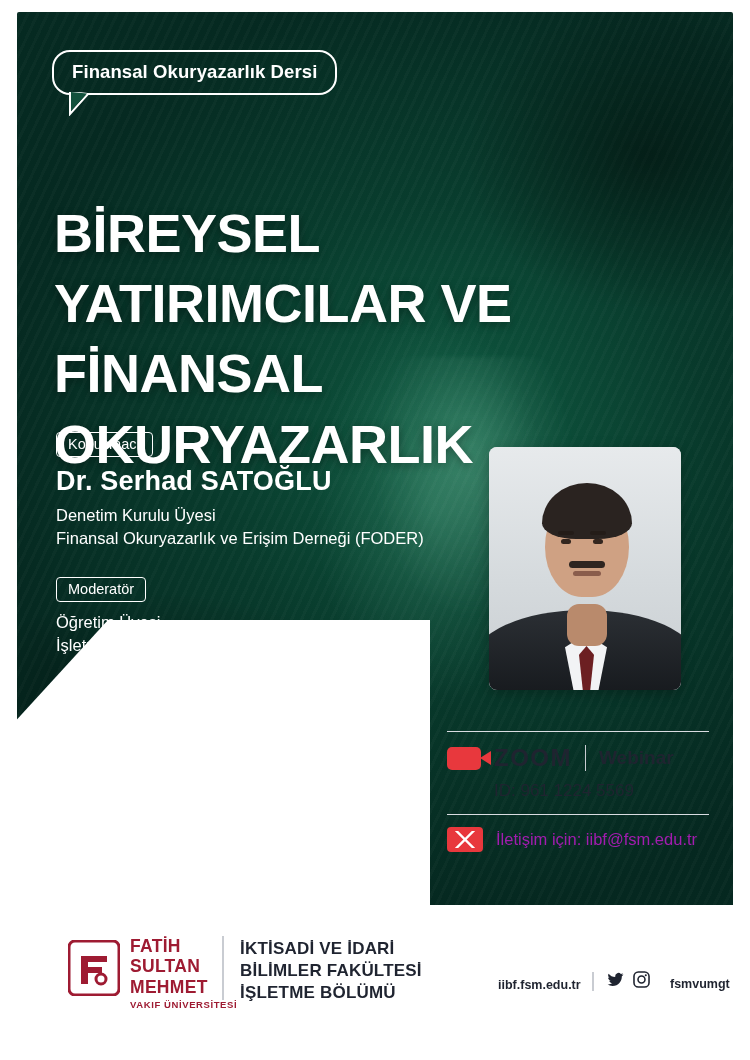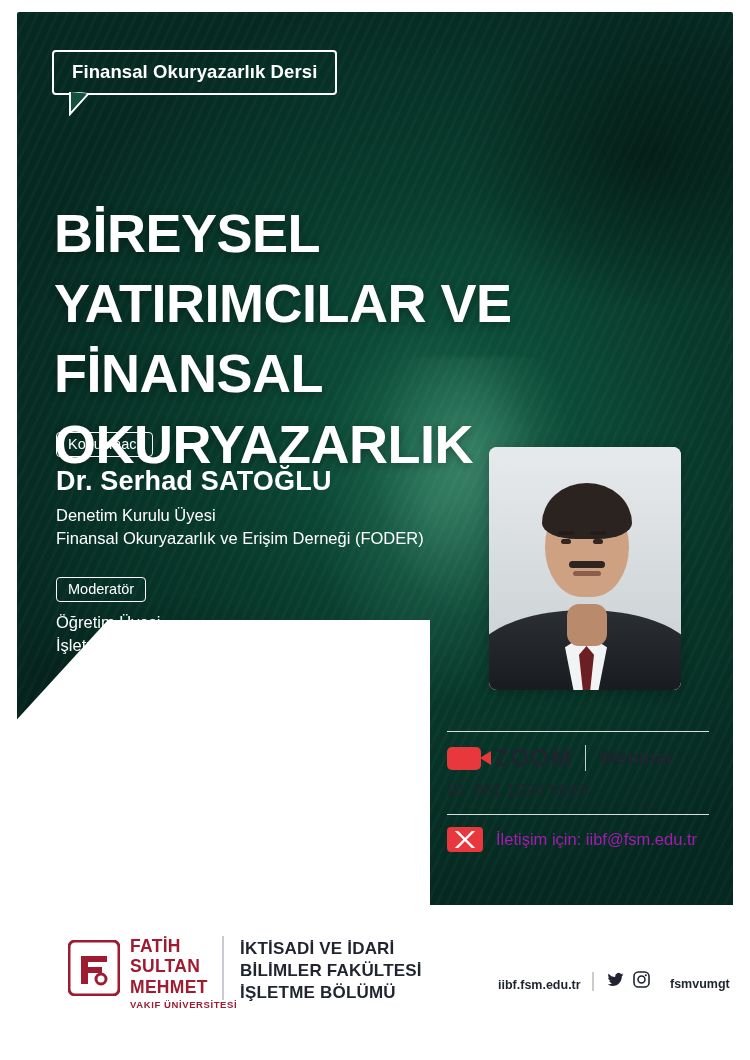--- a/index.html
+++ b/index.html
@@ -63,21 +63,21 @@
     background: #ffffff;
     z-index: 4;
   }
 
   
   .tag {
     position: absolute;
     left: 52px; top: 50px;
     z-index: 6;
     border: 2px solid #ffffff;
-    border-radius: 4px;
+    border-radius: 18px;
     padding: 9px 18px 10px 18px;
     color: #ffffff;
     font-size: 18.5px;
     font-weight: bold;
     letter-spacing: 0.1px;
     white-space: nowrap;
   }
   .tag-tail {
     position: absolute;
     left: 66px; top: 92px;
@@ -220,21 +220,21 @@
     flex: 0 0 auto;
   }
   .cam-icon::after {
     content:""; position:absolute; right:-10px; top:4px;
     border-top: 7px solid transparent; border-bottom: 7px solid transparent;
     border-right: 11px solid #e8383d;
   }
   .zoom-word { font-size: 24px; font-weight: bold; letter-spacing: 1.5px; color:#1f2430; }
   .vline { width:1px; height:26px; background:#c9ccd2; }
   .webinar { font-size: 19px; font-weight: bold; color:#1f2430; }
-  .zoom-id { font-size: 17px; color:#1f2430; margin-top: 9px; }
+  .zoom-id { font-size: 17px; color:#1f2430; margin-top: 9px; margin-left: 47px; }
 
   .row-mail { display:flex; align-items:center; gap:13px; }
   .mail-icon {
     width: 36px; height: 25px; background:#e8383d; border-radius:4px; position:relative; flex:0 0 auto;
   }
   .mail-icon::after {
     content:""; position:absolute; left:4px; top:4px; width:28px; height:17px;
     background: linear-gradient(135deg, transparent 46%, #ffffff 47%, #ffffff 53%, transparent 54%),
                 linear-gradient(45deg, transparent 46%, #ffffff 47%, #ffffff 53%, transparent 54%);
   }

